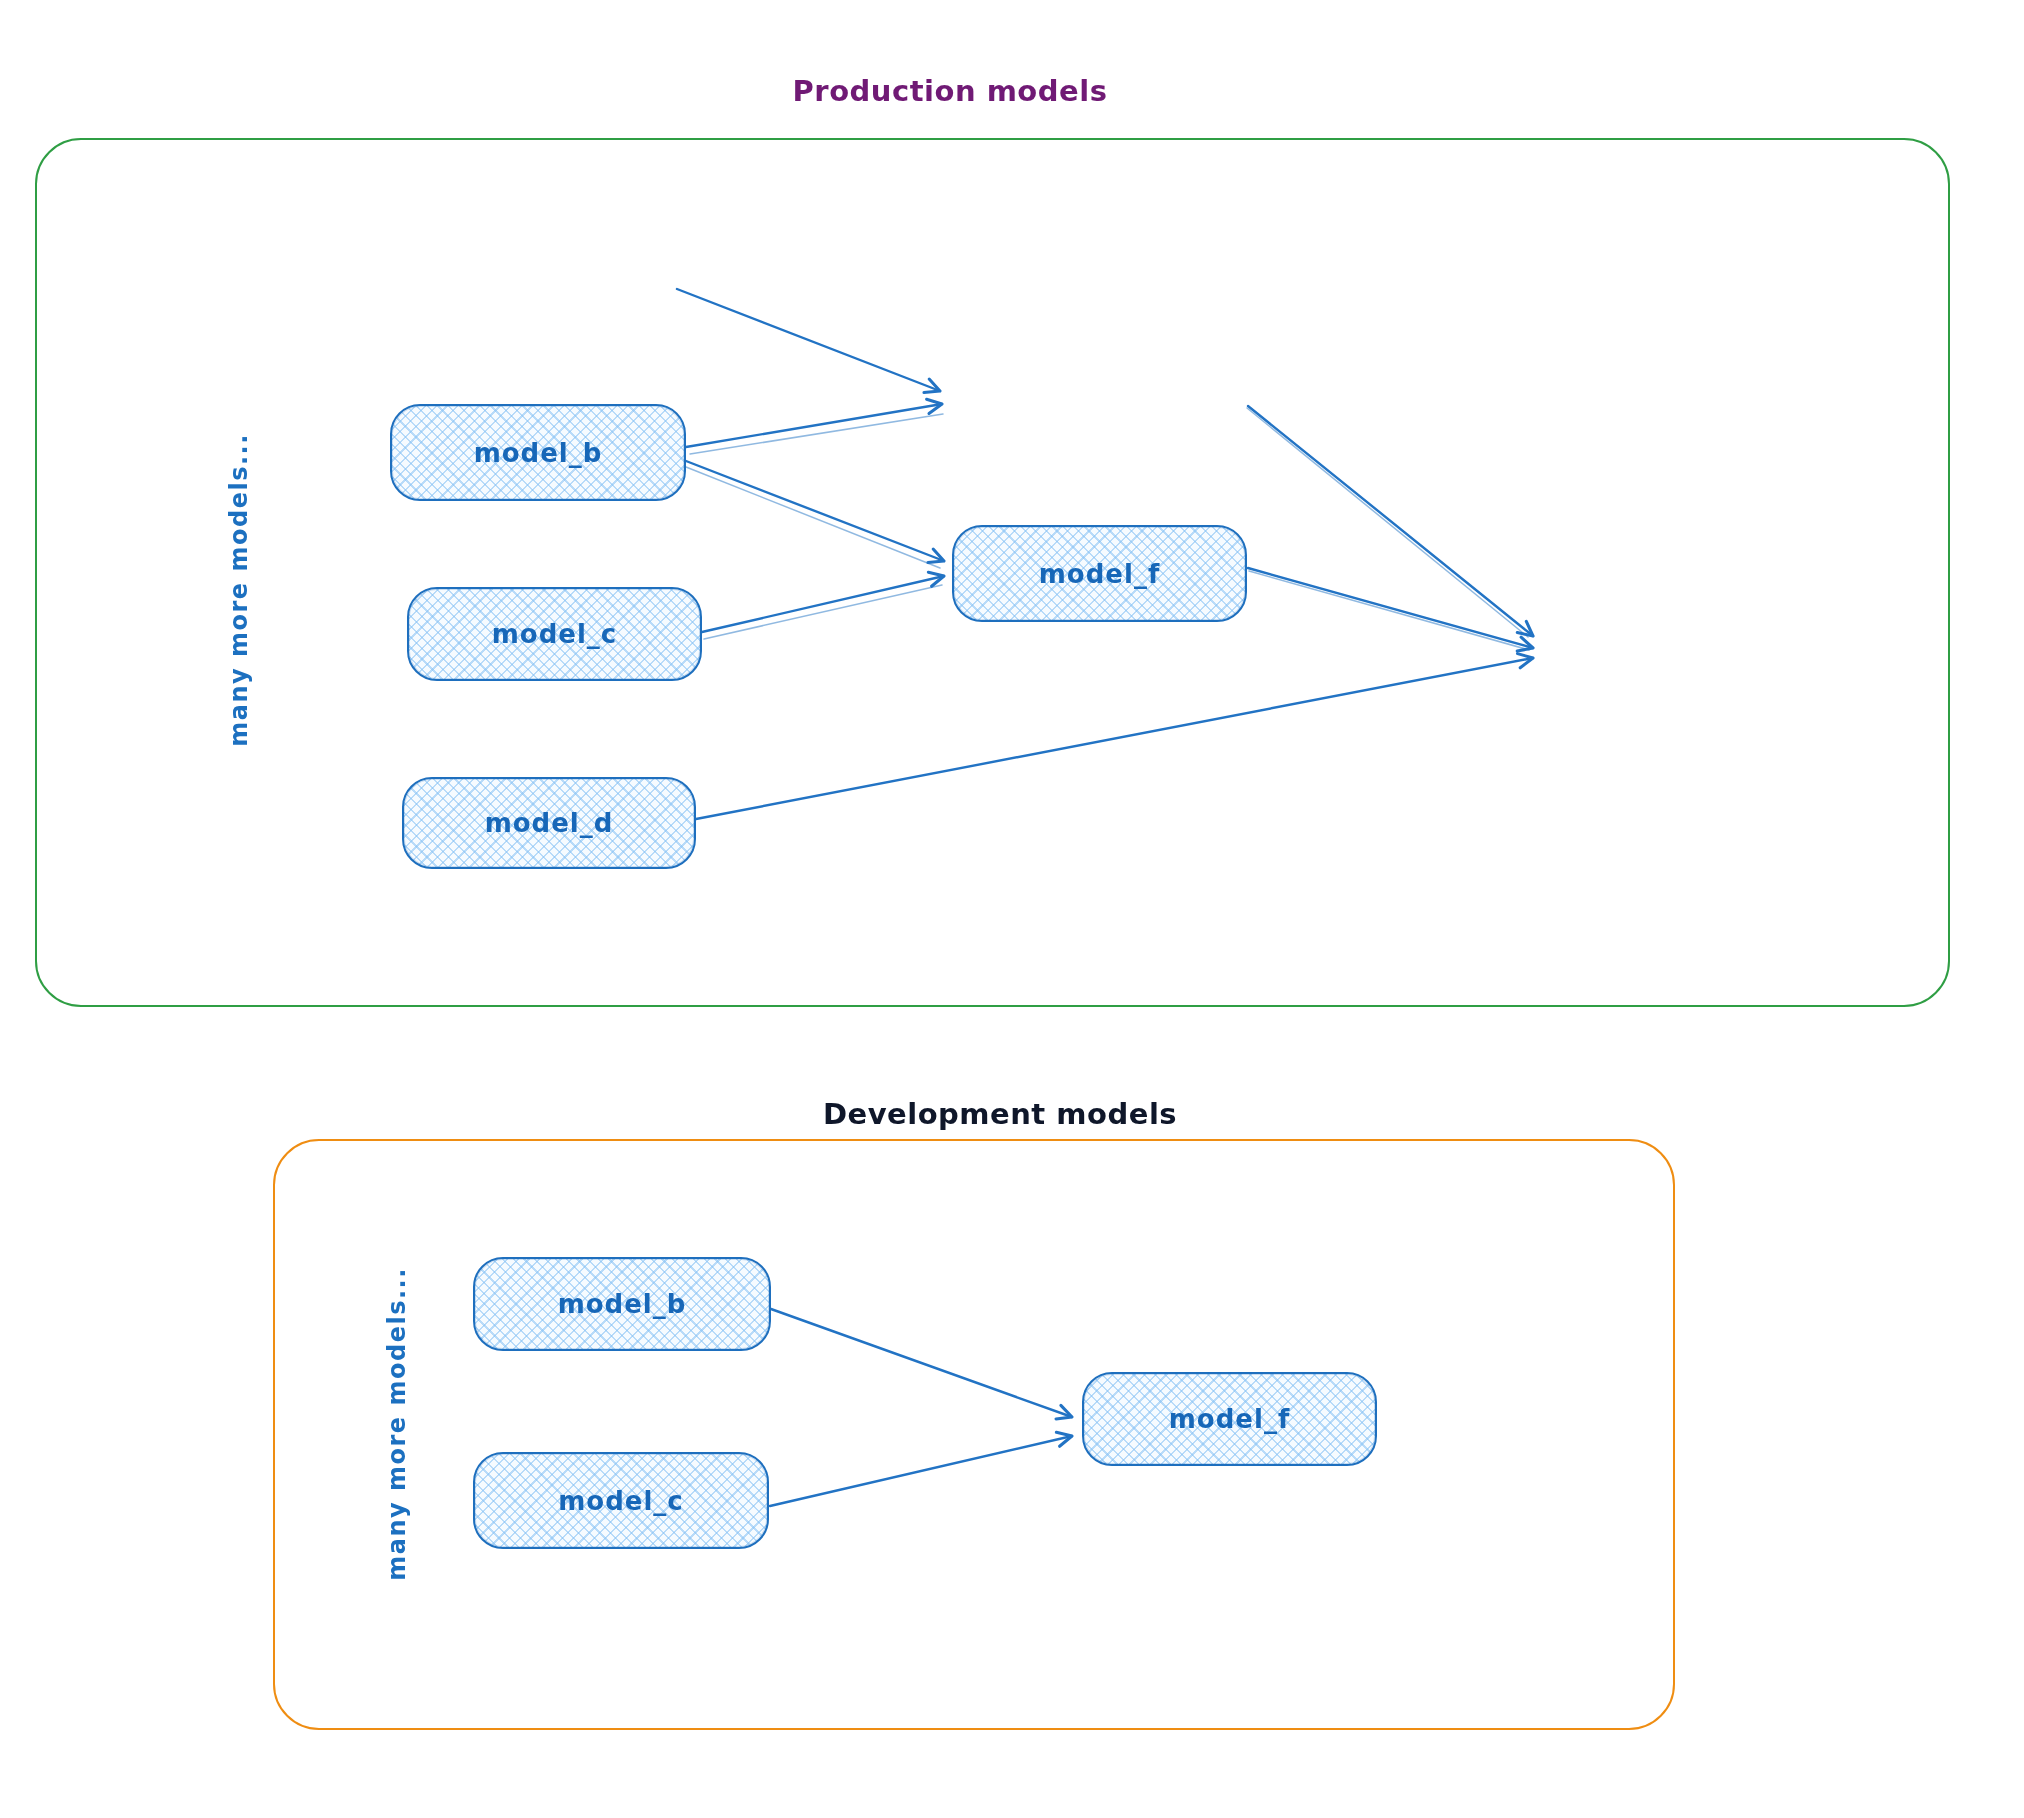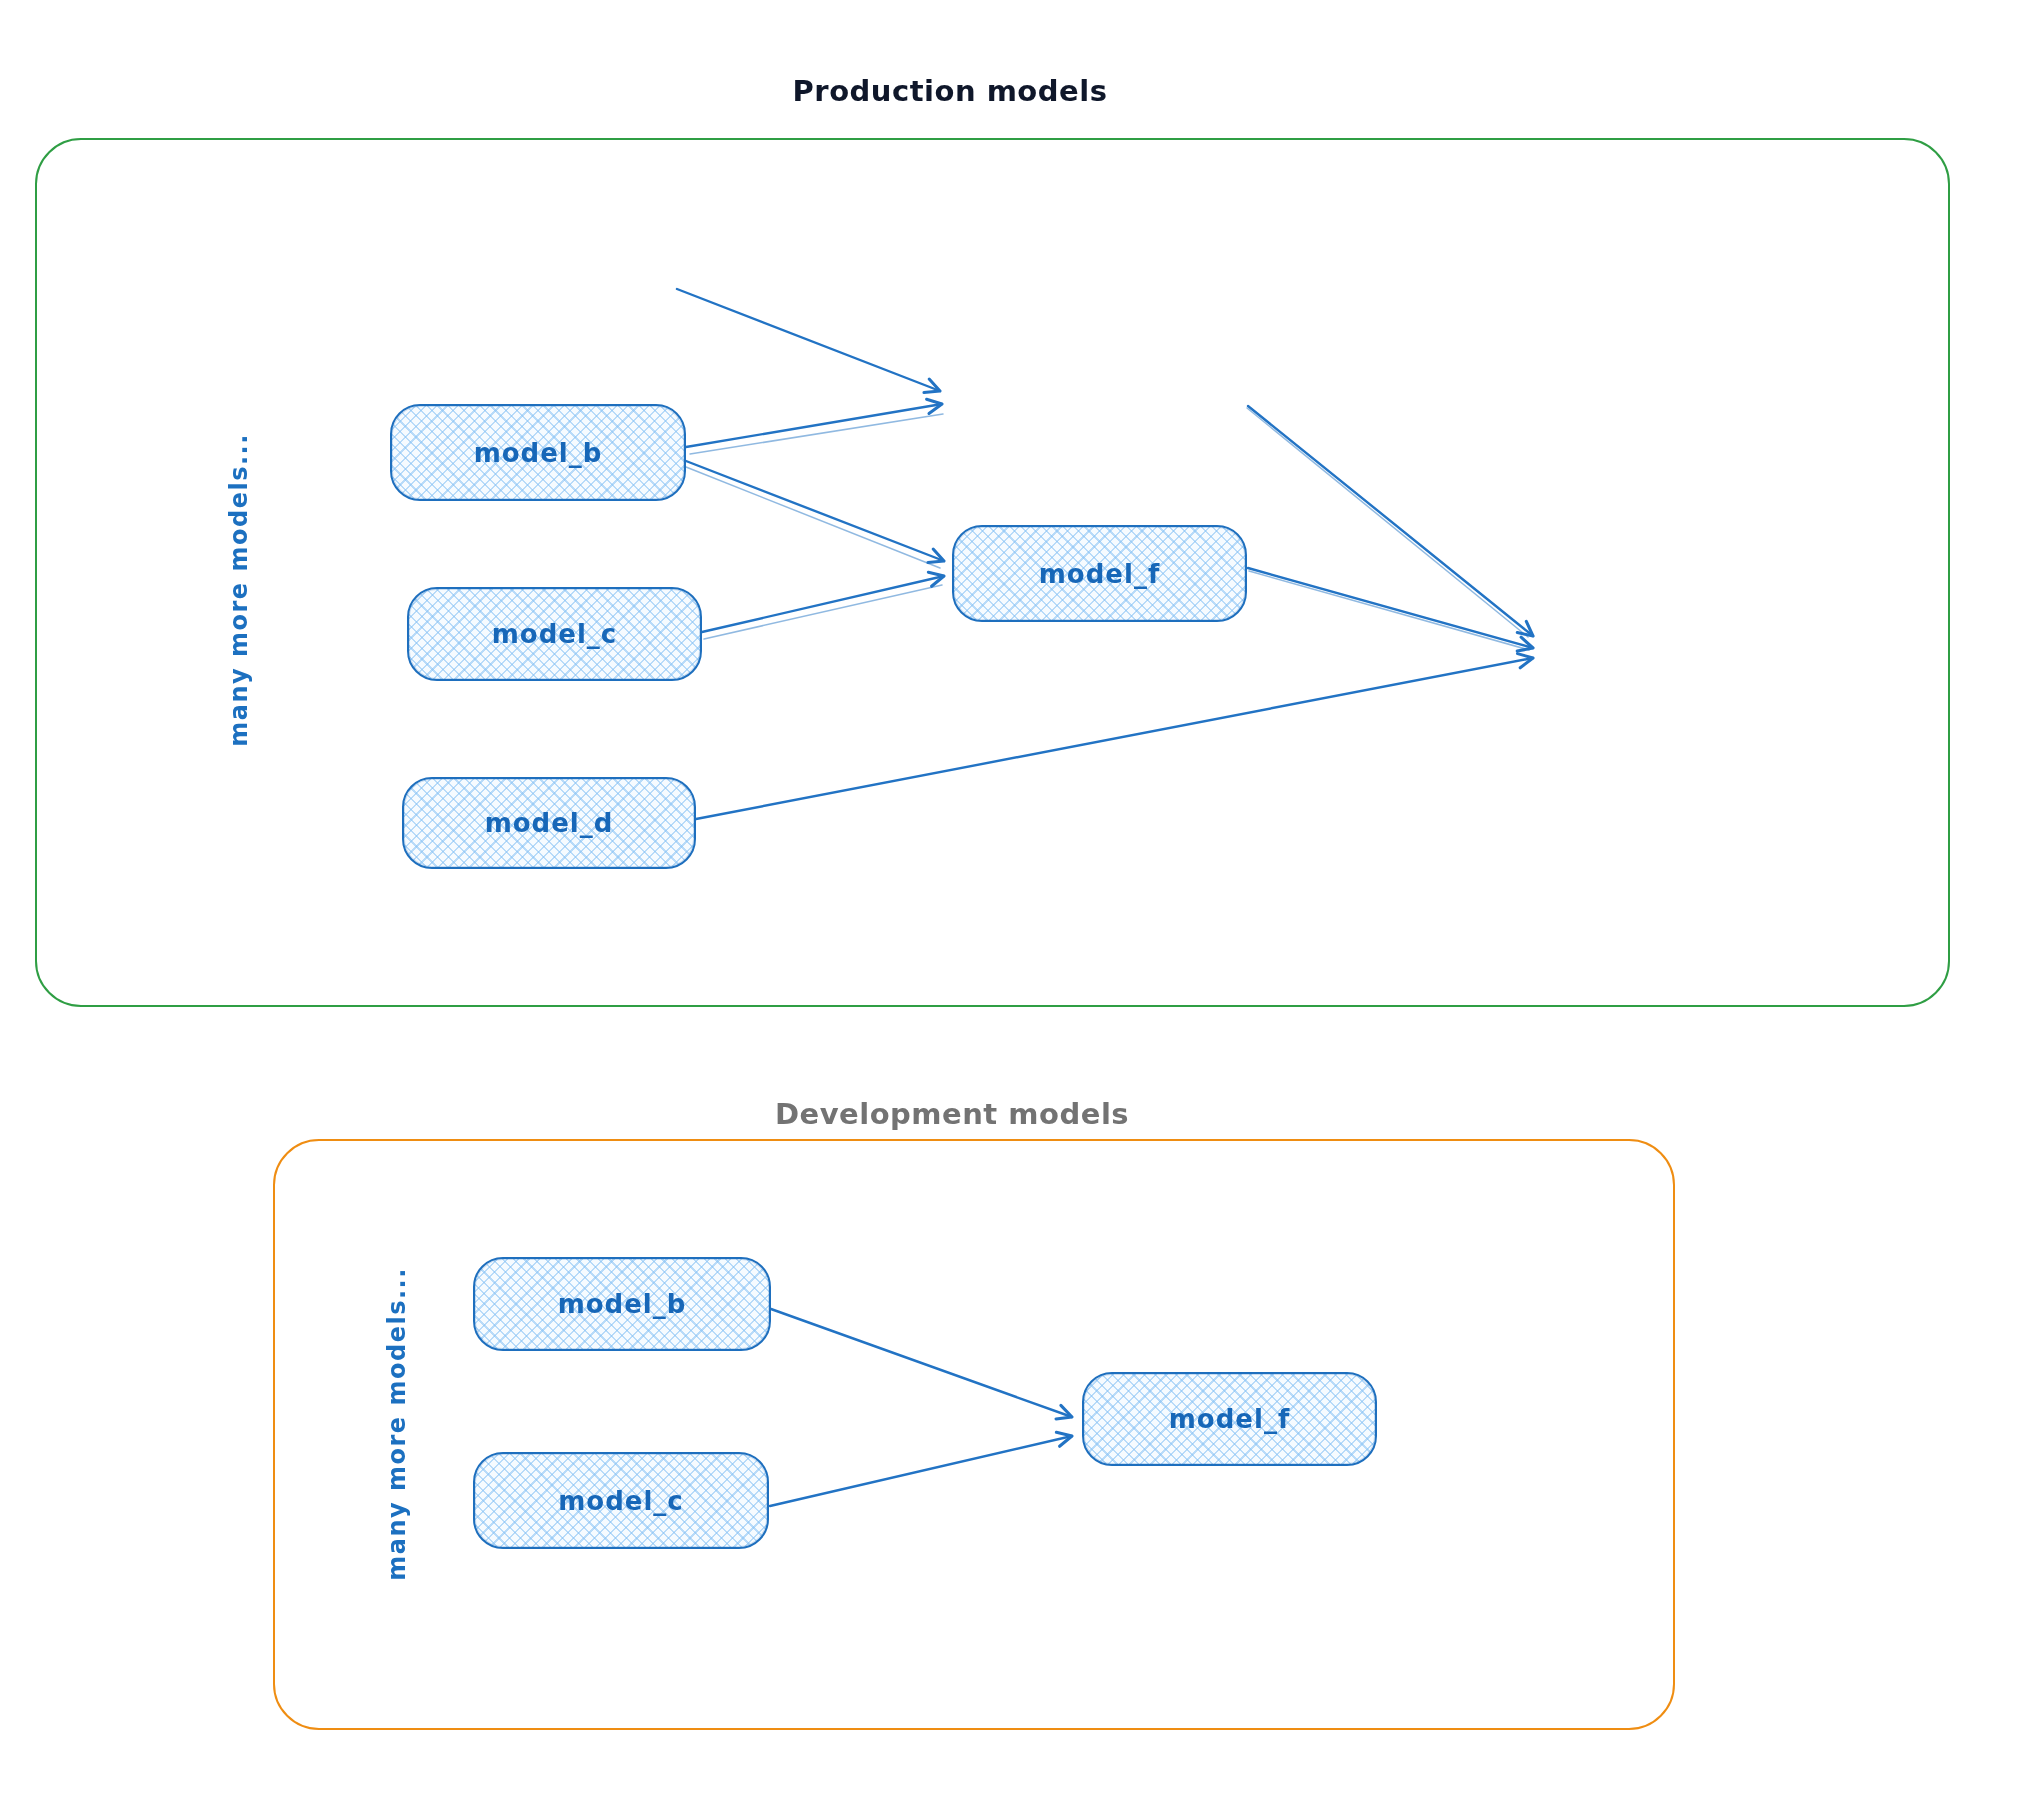--- a/index.html
+++ b/index.html
@@ -4,22 +4,22 @@
 <style>
   html,body { margin:0; padding:0; background:#ffffff; }
   .canvas {
     position:relative; width:2024px; height:1818px; background:#ffffff;
     font-family:"DejaVu Sans", sans-serif; overflow:hidden;
   }
   .section-title {
     position:absolute; width:1000px; text-align:center;
     font-size:29px; font-weight:600; letter-spacing:.5px;
   }
-  .section-title.production  { left:450px; top:74px;  color:#0f172a; }
-  .section-title.development { left:452px; top:1097px; color:#737373; }
+  .section-title.production  { left:450px; top:74px;  color:#701a75; }
+  .section-title.development { left:500px; top:1097px; color:#0f172a; }
   .frame {
     position:absolute; border:2px solid; border-radius:46px; background:transparent;
   }
   .frame.production  { left:35px;  top:138px;  width:1911px; height:865px; border-color:#2f9e44; }
   .frame.development { left:273px; top:1139px; width:1398px; height:587px; border-color:#ef8d12; }
   .node {
     position:absolute; border:2px solid #1e6fbe; border-radius:30px;
     display:flex; align-items:center; justify-content:center;
     color:#1767b8; font-size:26px; font-weight:600; letter-spacing:1px;
     background:

